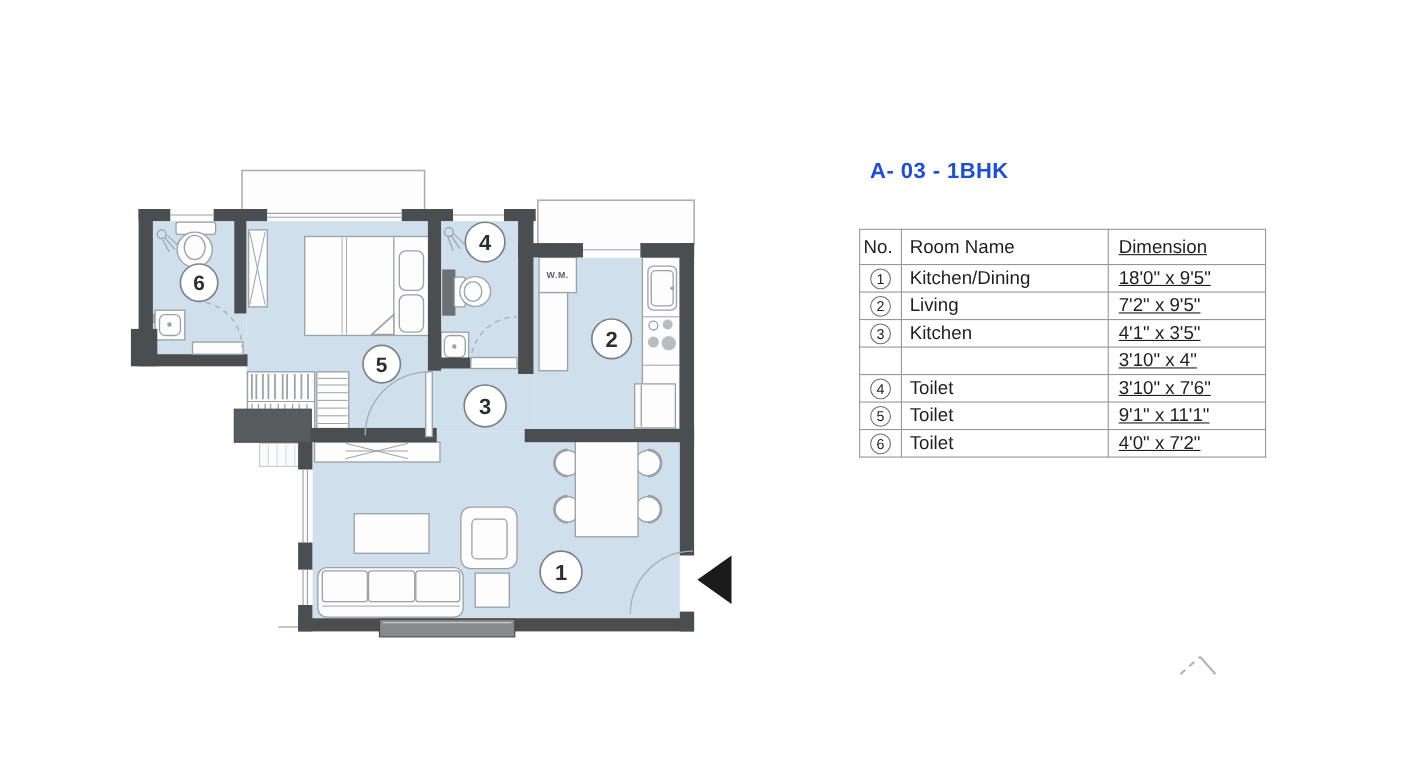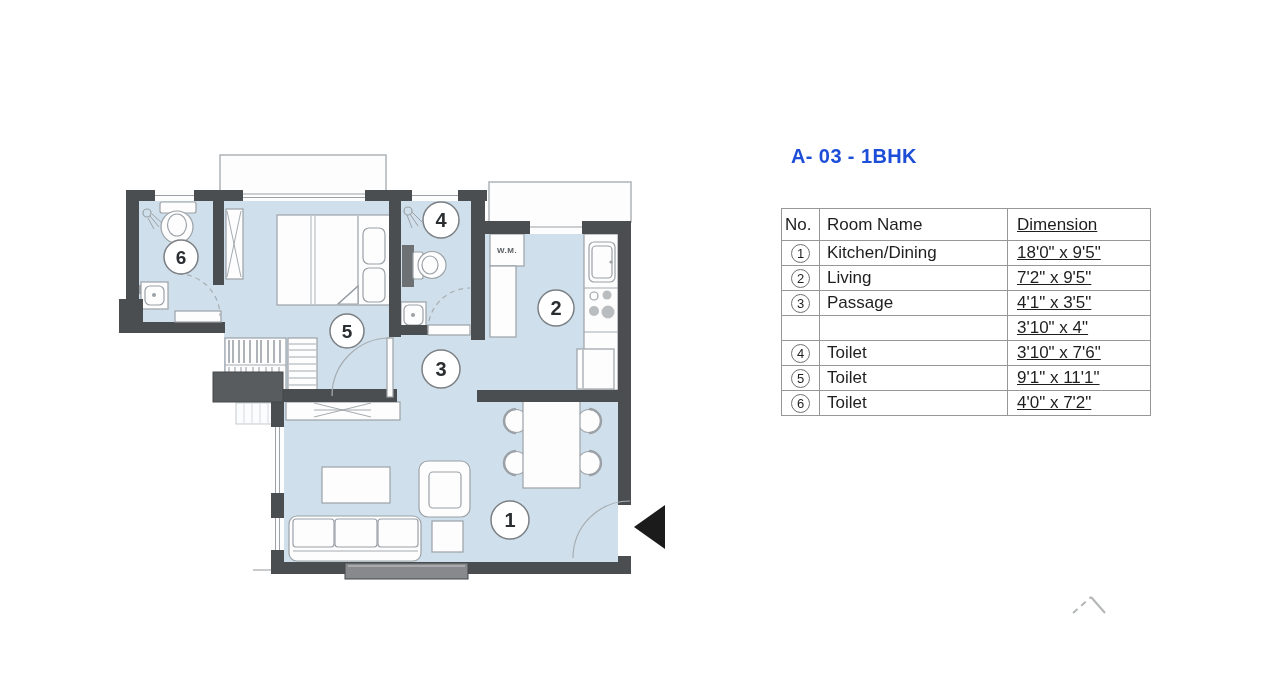--- a/index.html
+++ b/index.html
@@ -249,21 +249,21 @@
         <td class="name">Kitchen/Dining</td>
         <td class="dim">18'0" x 9'5"</td>
       </tr>
       <tr>
         <td class="no"><span class="circ">2</span></td>
         <td class="name">Living</td>
         <td class="dim">7'2" x 9'5"</td>
       </tr>
       <tr>
         <td class="no"><span class="circ">3</span></td>
-        <td class="name">Passage</td>
+        <td class="name">Kitchen</td>
         <td class="dim">4'1" x 3'5"</td>
       </tr>
       <tr>
         <td class="no"></td>
         <td class="name"></td>
         <td class="dim">3'10" x 4"</td>
       </tr>
       <tr>
         <td class="no"><span class="circ">4</span></td>
         <td class="name">Toilet</td>

